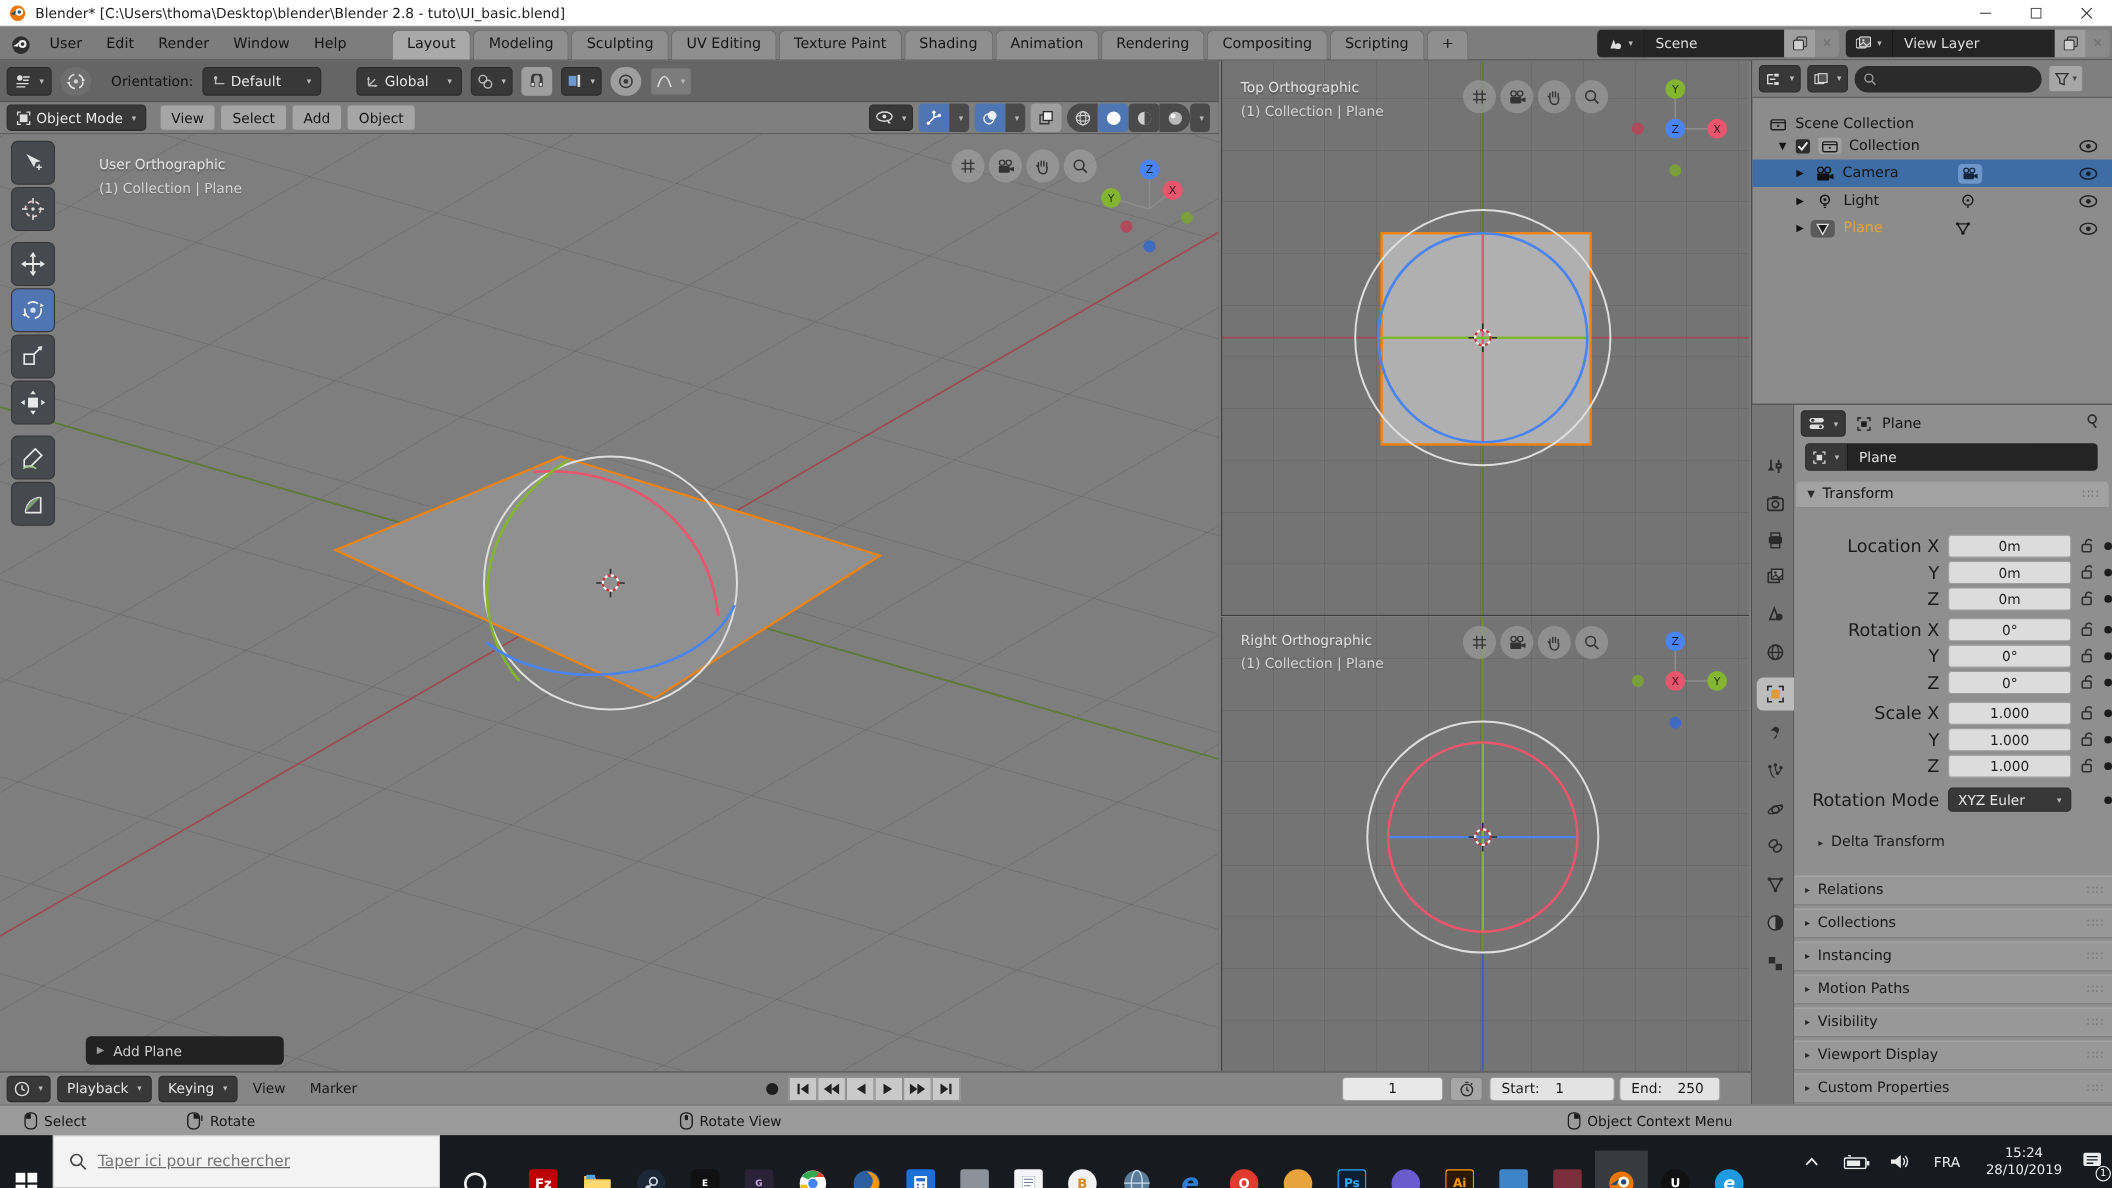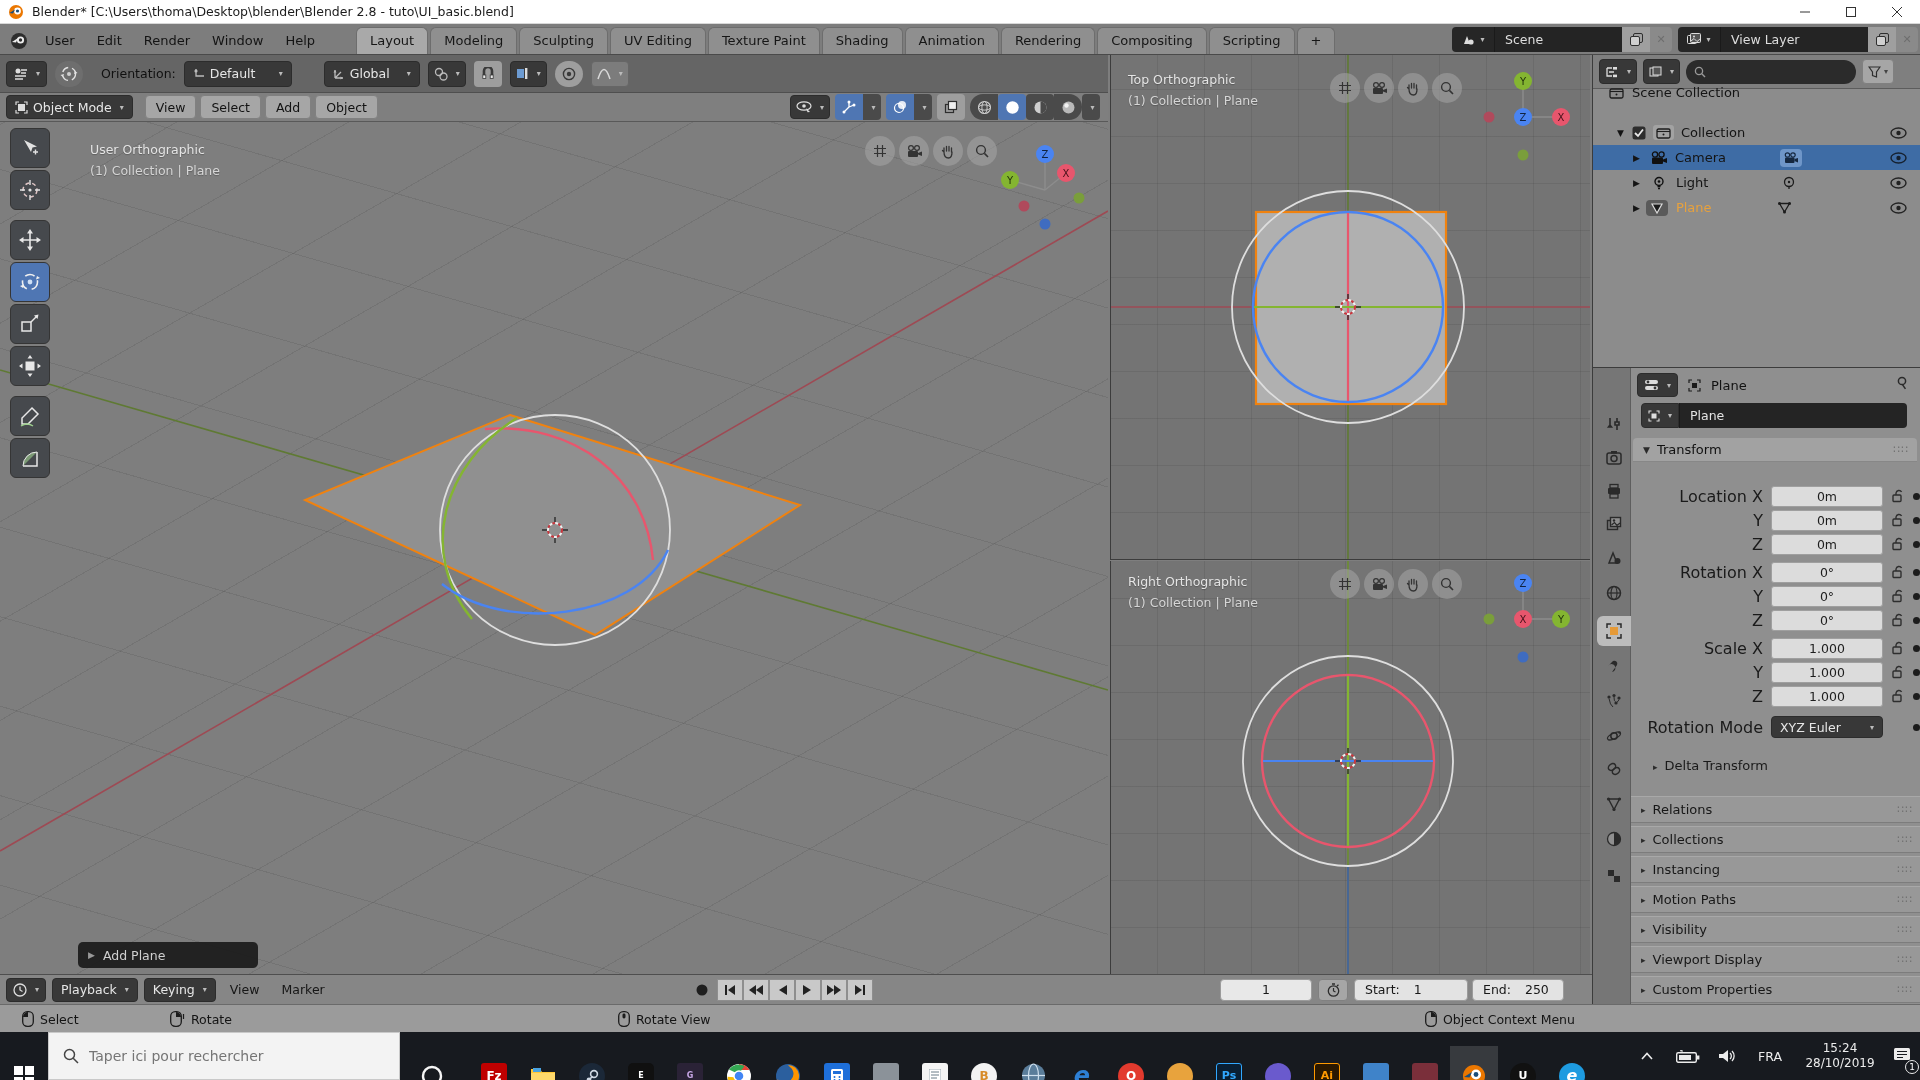--- a/index.html
+++ b/index.html
@@ -91,21 +91,21 @@
   .transport { width:26px; height:22px; background:#c9c9c9; border:1px solid #8e8e8e; display:flex; align-items:center; justify-content:center; }
   .tl-field { background:#e3e3e3; border:1px solid #9b9b9b; border-radius:4px; height:22px; display:flex; align-items:center; justify-content:center; font-size:12.5px; color:#181818; }
 
   
   #statusbar { left:0; top:1004px; width:1920px; height:28px; background:#9b9b9b; border-top:1px solid #6a6a6a; }
   .status-item { position:absolute; top:0; height:28px; display:flex; align-items:center; gap:6px; font-size:12.5px; color:#141414; }
 
   
   #taskbar { left:0; top:1032px; width:1920px; height:48px; background:#171a1f; }
   #tb-search { position:absolute; left:48px; top:0; width:352px; height:48px; background:#f3f3f3; border:1px solid #c9c9c9; display:flex; align-items:center; gap:10px; padding:0 14px; }
-  #tb-search input { border:none; outline:none; background:transparent; font-size:14px; color:#5a5a5a; width:270px; font-family:"DejaVu Sans","Liberation Sans",sans-serif; }
+  #tb-search input { border:none; outline:none; background:transparent; font-size:14px; color:#5a5a5a; width:270px; font-family:"DejaVu Sans","Liberation Sans",sans-serif;text-decoration:underline; }
   .tb-app { position:absolute; top:14px; width:48px; height:59px; display:flex; align-items:center; justify-content:center; }
   .tb-app.active { background:rgba(255,255,255,.14); box-shadow:inset 0 -2px 0 #76b9ed; }
   .tile { width:26px; height:26px; border-radius:3px; display:flex; align-items:center; justify-content:center; font-size:12px; font-weight:bold; color:#fff; }
   .tray { position:absolute; top:0; height:48px; display:flex; align-items:center; justify-content:center; color:#ececec; }
 </style>
 </head>
 <body>
 
 <div id="titlebar" class="abs">
   <svg width="16" height="16" style="margin-left:8px">
@@ -627,21 +627,21 @@
         </svg>
       </div>
     <div class="lb" style="padding:0 5px;height:25px">
         <svg width="13" height="12">
           <path d="M1 1 H12 L8.5 6 V11 L4.5 9.5 V6 Z" fill="none" stroke="#2e2e2e" stroke-width="1.2"></path>
         </svg>
         <span class="chev dark">▾</span>
       </div>
   </div>
 
-  <div class="out-row" style="top:25px">
+  <div class="out-row" style="top:45px">
     <svg width="15" height="13" style="margin-left:16px">
         <rect x="1" y="3" width="13" height="9" rx="1.5" fill="none" stroke="#1d1d1d" stroke-width="1.3"></rect>
         <path d="M1 5.5 H14" stroke="#1d1d1d" stroke-width="1.1"></path>
         <circle cx="7.5" cy="8.5" r="1" fill="#1d1d1d"></circle>
       </svg>
     <span style="margin-left:8px">Scene Collection</span>
   </div>
 
   <div class="out-row" style="top:65px">
     <span style="margin-left:24px;font-size:9px">▼</span>

